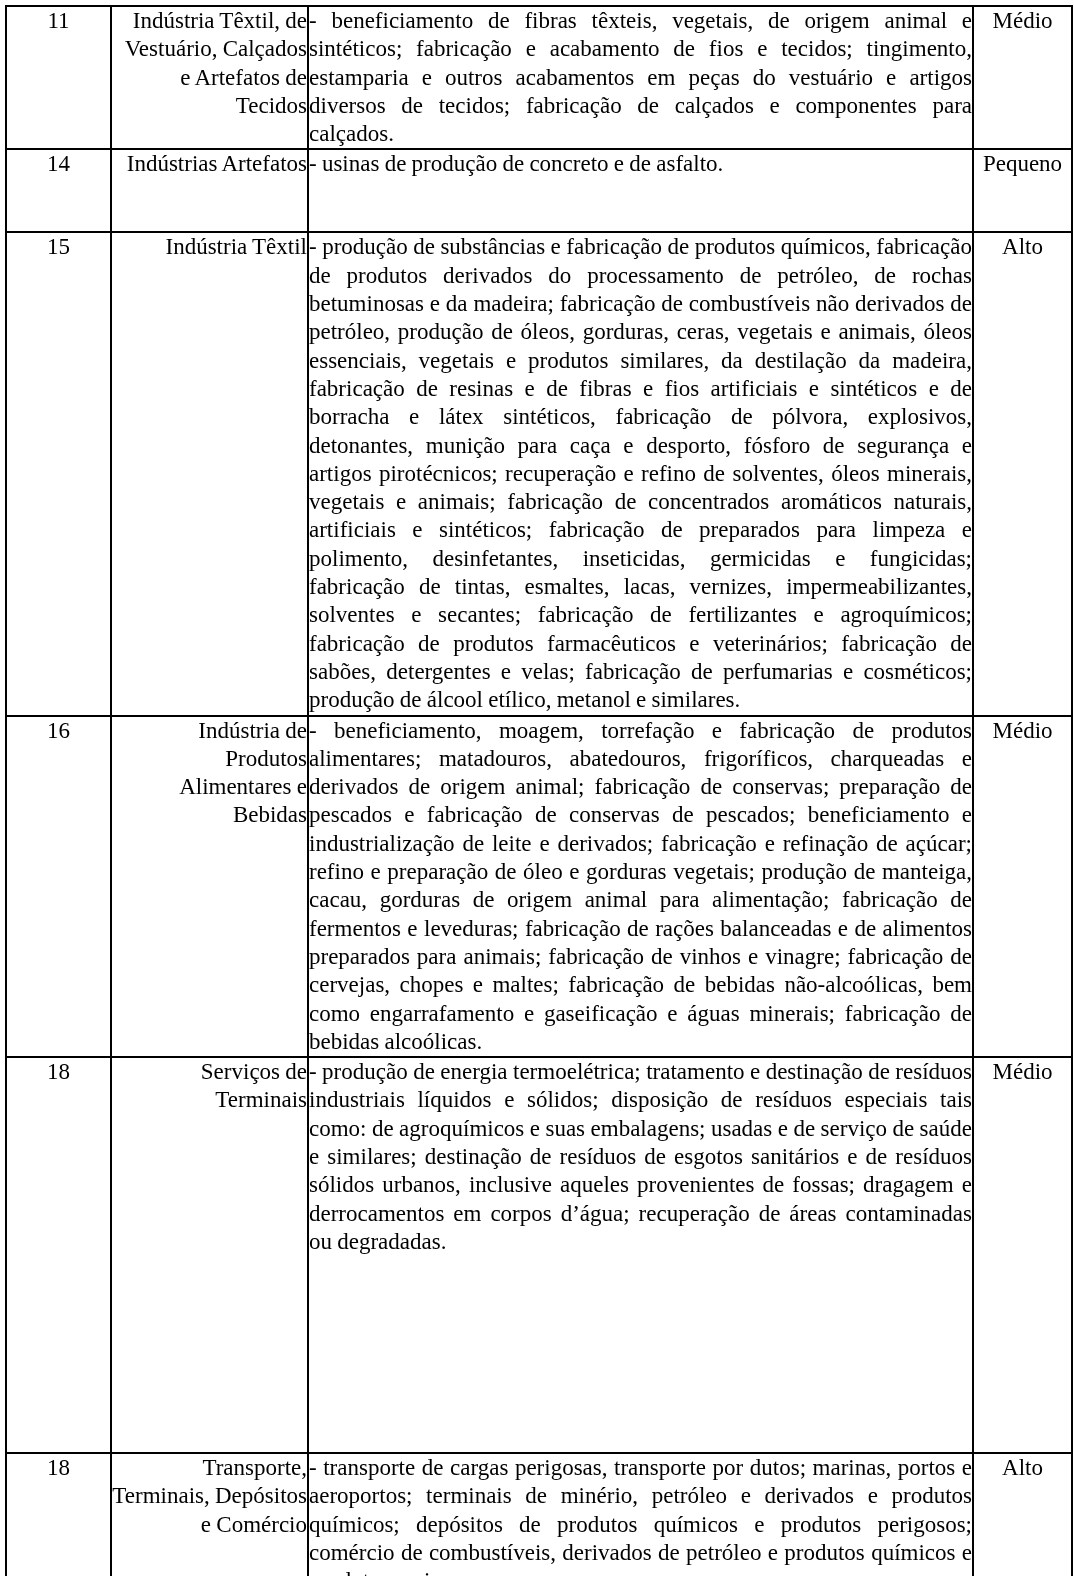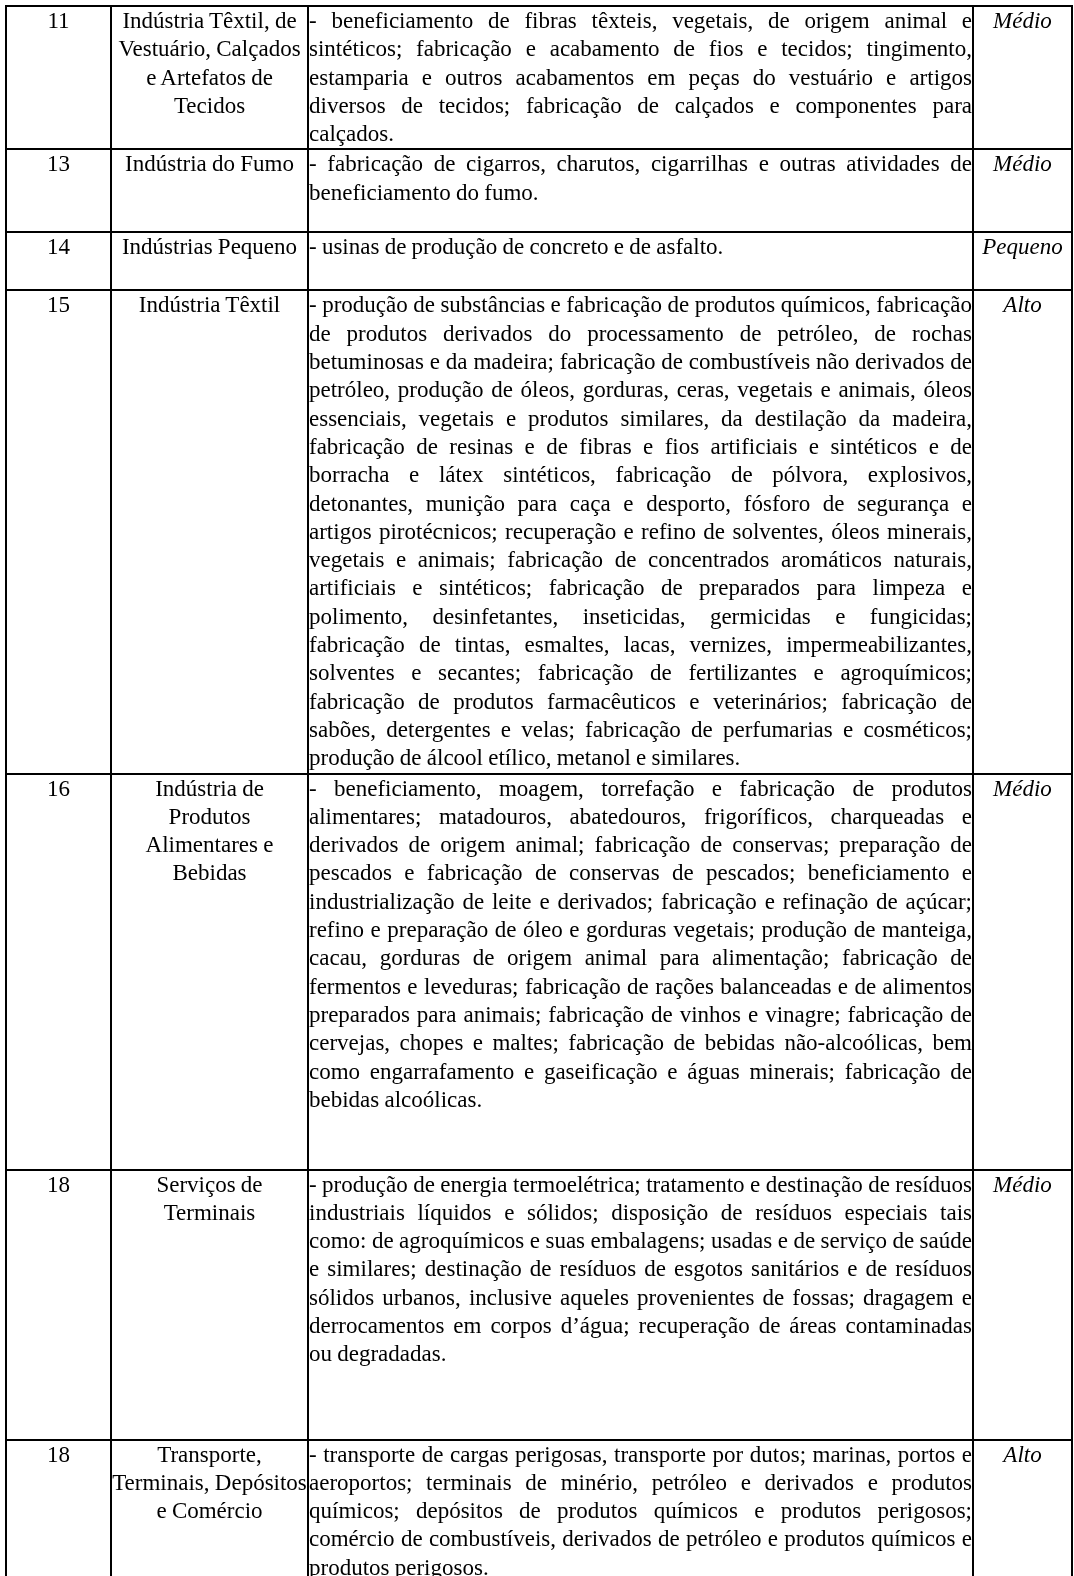--- a/index.html
+++ b/index.html
@@ -27,31 +27,30 @@
     line-height: 28.3px;
     padding: 0;
     overflow: hidden;
     word-spacing: -0.5px;
   }
   td.c-num {
     text-align: center;
     padding-top: 3px;
   }
   td.c-name {
-    text-align: center;
+    text-align: right;
     padding: 3px 4px 0 4px;
   }
   td.c-desc {
     text-align: justify;
     padding: 3px 5px 2px 6px;
   }
   td.c-level {
     text-align: center;
     padding-top: 13px;
-    font-style: italic;
   }
   
   tbody tr:nth-child(1) { height: 142px; margin-left: 14px; }
   tbody tr:nth-child(2) { height: 83px;  }
   tbody tr:nth-child(3) { height: 58px;  }
   tbody tr:nth-child(4) { height: 44px;  }
   tbody tr:nth-child(5) { height: 396px; }
   tbody tr:nth-child(6) { height: 270px; }
   tbody tr:nth-child(7) { height: 198px; }
   tbody tr:nth-child(8) { height: 142px; }
@@ -74,30 +73,24 @@
     </colgroup>
     <tbody>
   <tr>
     <td class="c-num">11</td>
     <td class="c-name">Indústria Têxtil, de Vestuário, Calçados e Artefatos de Tecidos</td>
     <td class="c-desc">- beneficiamento de fibras têxteis, vegetais, de origem animal e sintéticos; fabricação e acabamento de fios e tecidos; tingimento, estamparia e outros acabamentos em peças do vestuário e artigos diversos de tecidos; fabricação de calçados e componentes para calçados.</td>
     <td class="c-level">Médio</td>
   </tr>
 
 
-  <tr>
-    <td class="c-num">13</td>
-    <td class="c-name">Indústria do Fumo</td>
-    <td class="c-desc">- fabricação de cigarros, charutos, cigarrilhas e outras atividades de beneficiamento do fumo.</td>
-    <td class="c-level">Médio</td>
-  </tr>
 
   <tr>
     <td class="c-num">14</td>
-    <td class="c-name">Indústrias Pequeno</td>
+    <td class="c-name">Indústrias Artefatos</td>
     <td class="c-desc">- usinas de produção de concreto e de asfalto.</td>
     <td class="c-level">Pequeno</td>
   </tr>
 
   <tr>
     <td class="c-num">15</td>
     <td class="c-name">Indústria Têxtil</td>
     <td class="c-desc">- produção de substâncias e fabricação de produtos químicos, fabricação de produtos derivados do processamento de petróleo, de rochas betuminosas e da madeira; fabricação de combustíveis não derivados de petróleo, produção de óleos, gorduras, ceras, vegetais e animais, óleos essenciais, vegetais e produtos similares, da destilação da madeira, fabricação de resinas e de fibras e fios artificiais e sintéticos e de borracha e látex sintéticos, fabricação de pólvora, explosivos, detonantes, munição para caça e desporto, fósforo de segurança e artigos pirotécnicos; recuperação e refino de solventes, óleos minerais, vegetais e animais; fabricação de concentrados aromáticos naturais, artificiais e sintéticos; fabricação de preparados para limpeza e polimento, desinfetantes, inseticidas, germicidas e fungicidas; fabricação de tintas, esmaltes, lacas, vernizes, impermeabilizantes, solventes e secantes; fabricação de fertilizantes e agroquímicos; fabricação de produtos farmacêuticos e veterinários; fabricação de sabões, detergentes e velas; fabricação de perfumarias e cosméticos; produção de álcool etílico, metanol e similares.</td>
     <td class="c-level">Alto</td>
   </tr>

